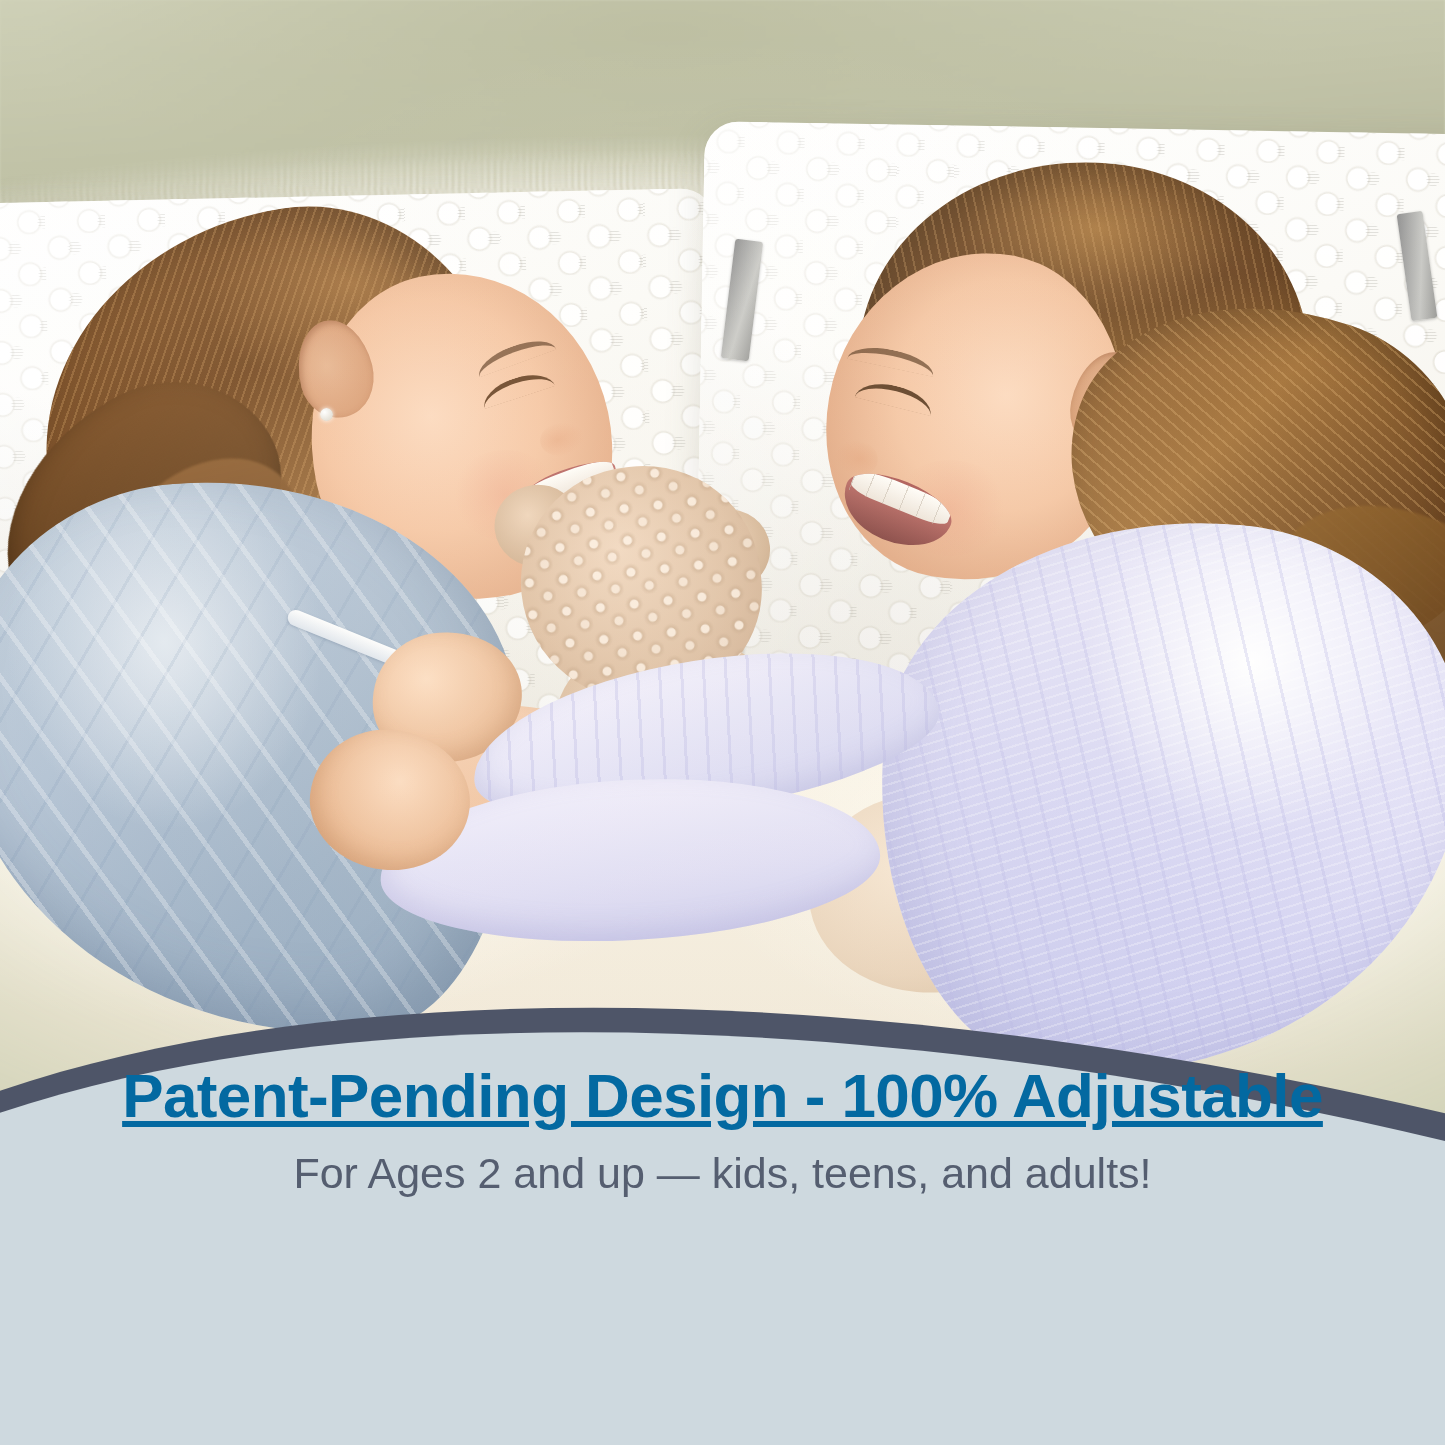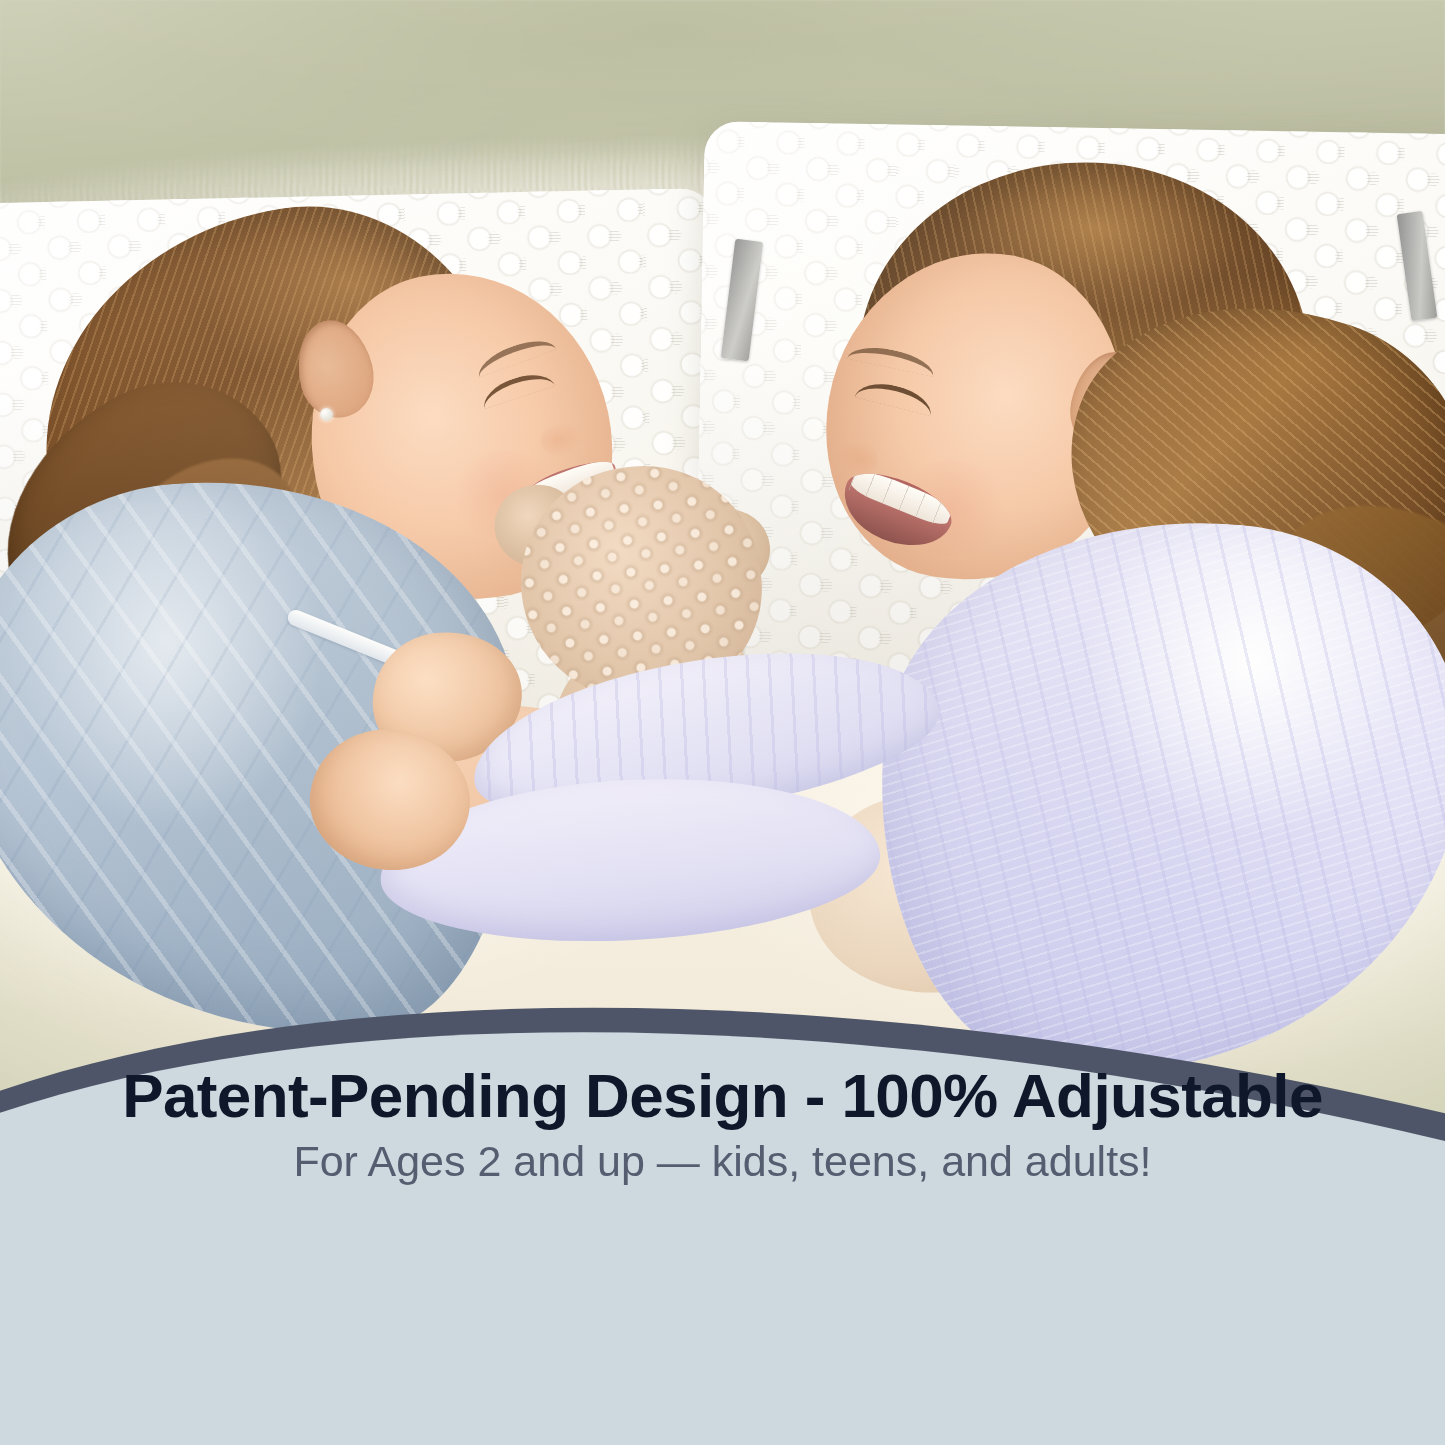--- a/index.html
+++ b/index.html
@@ -412,21 +412,21 @@
     padding-top:88px;box-sizing:border-box;
   }
   #headline{
     font-size:62px;font-weight:700;letter-spacing:-.6px;
     color:#555e70;white-space:nowrap;line-height:1.05;
   }
   #sub1,#sub2{
     font-size:43px;font-weight:400;color:#5b6375;line-height:1.38;white-space:nowrap;
   }
   #sub1{margin-top:46px;}
-  #sub2{margin-top:4px;}
+  #sub2{margin-top:16px;}
 </style>
 </head>
 <body>
 
 <div id="stage">
 
   <div id="photo">
 
     <div class="wall"></div>
     <div class="fur"></div>
@@ -512,18 +512,18 @@
     <div class="grade"></div>
   </div>
 
   <div id="banner-wrap">
     <svg id="banner-svg" viewBox="0 0 1445 470" preserveAspectRatio="none">
       <path id="banner-edge" d="M -40,130 C 380,-30 1010,30 1485,148 L 1485,470 L -40,470 Z" fill="#4e5568"></path>
       <path id="banner-fill" d="M -40,152 C 380,-6 1010,56 1485,176 L 1485,470 L -40,470 Z" fill="#ced9df"></path>
     </svg>
 
     <div id="banner-text">
-      <div id="headline" style="color: #0f172a;">Patent-Pending Design - 100% Adjustable</div>
+      <div id="headline" style="color: #0369a1; text-decoration: underline;">Patent-Pending Design - 100% Adjustable</div>
       <div id="sub2" style="color: rgb(85, 94, 112);">For Ages 2 and up — kids, teens, and adults!</div>
     </div>
   </div>
 
 </div>
 
 </body></html>

